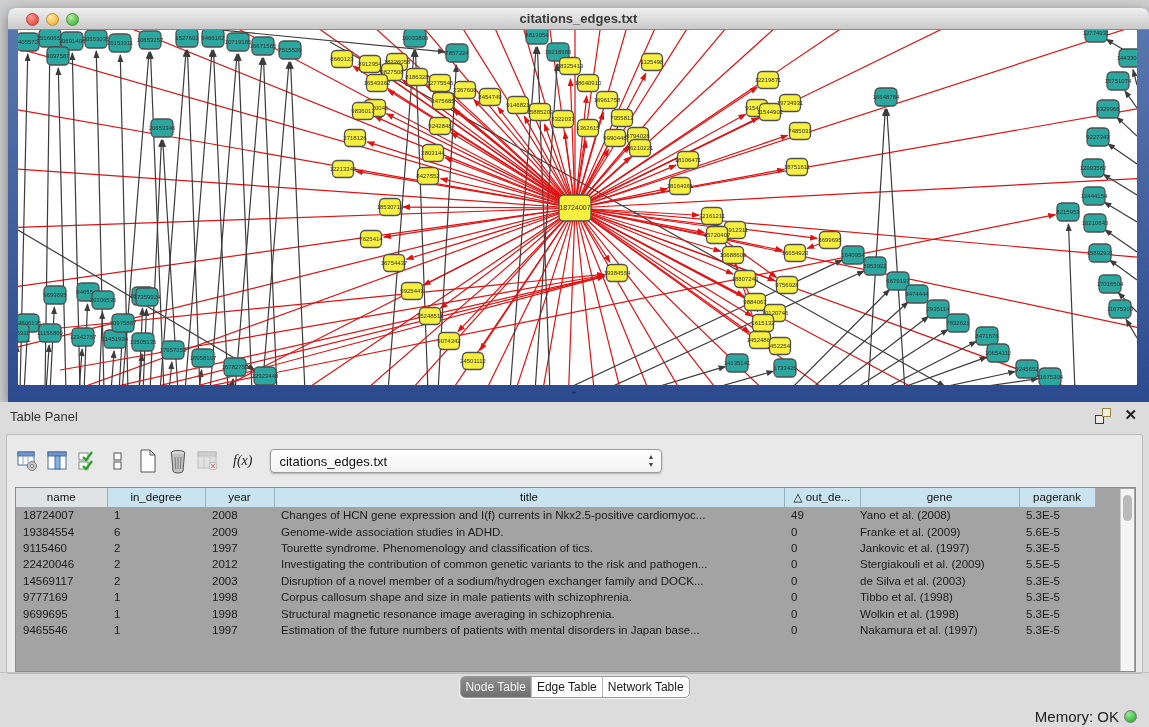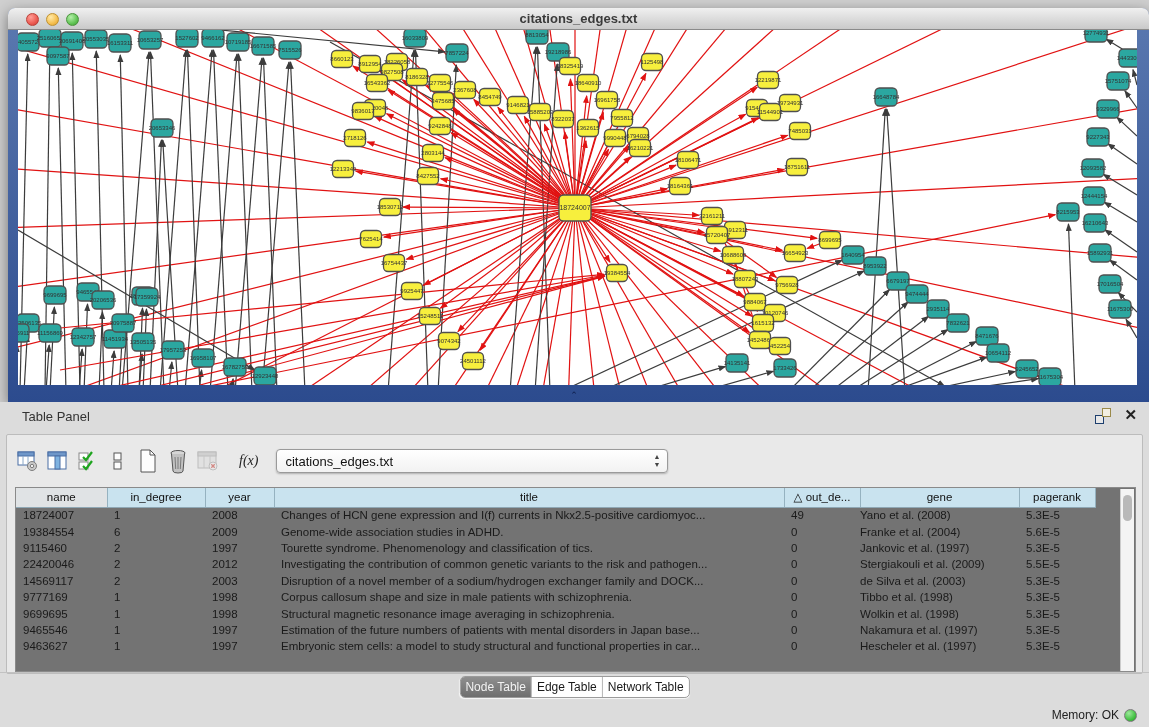--- a/index.html
+++ b/index.html
@@ -34,45 +34,45 @@
   #net-canvas {
     position:absolute; left:10px; top:22px; width:1119px; height:355px;
     background:#ffffff; overflow:hidden;
   }
   #panel-grip {
     position:absolute; left:558px; bottom:2px; width:16px; height:9px;
     color:#0d1e4a; font-size:9px; line-height:9px; text-align:center;
   }
   
   #table-panel { position:absolute; left:0; top:402px; width:1149px; height:325px; background:#dcdcdc; }
-  #tp-titlebar { position:absolute; left:0; top:0; right:0; height:28px;margin-left:12px; }
+  #tp-titlebar { position:absolute; left:0; top:0; right:0; height:28px; }
   #tp-title { position:absolute; left:10px; top:7px; font-size:13px; color:#333; }
   #tp-float { position:absolute; right:38px; top:6px; width:16px; height:16px; }
   #tp-float .sq1 { position:absolute; left:0; bottom:0; width:9px; height:9px; border:1.5px solid #1d3f6e; background:#e8e8e8;}
   #tp-float .sq2 { position:absolute; right:0; top:0; width:9px; height:9px; border:1.5px solid #9a8a4a; background:#f2efe2;}
   #tp-close { position:absolute; right:12px; top:4px; font-size:15px; font-weight:bold; color:#222; cursor:default;}
   #tp-inner {
     position:absolute; left:6px; top:32px; width:1137px; height:240px;
     background:#e9e9e9; border:1px solid #bcbcbc; border-radius:2px;
   }
   
   #tp-toolbar { position:absolute; left:8px; top:8px; right:8px; height:36px; display:flex; align-items:center; }
   .tbtn { width:26px; height:26px; margin-right:4px; display:flex; align-items:center; justify-content:center; }
   .tbtn svg { display:block; }
-  .fx { font-family:"Liberation Serif", serif; font-style:italic; font-size:14px; color:#222; margin:0 4px 0 14px; }
+  .fx { font-family:"Liberation Serif", serif; font-style:italic; font-size:14px; color:#222; margin:0 4px 0 8px; }
   #table-combo {
     margin-left:14px; width:392px; height:24px; background:linear-gradient(180deg,#ffffff,#f2f2f2);
     border:1px solid #9a9a9a; border-radius:4px; box-shadow:0 1px 2px rgba(0,0,0,.25);
     display:flex; align-items:center; font-size:13px; color:#111; padding:0 8px; position:relative;
   }
   #combo-stepper { position:absolute; right:7px; top:3px; font-size:7px; line-height:8px; color:#444; text-align:center;}
   
   #node-table-wrap {
     position:absolute; left:8px; top:52px; width:1121px; height:185px;
-    background:#737373; border:1px solid #8a8a8a; overflow:hidden;
+    background:#a3a3a3; border:1px solid #8a8a8a; overflow:hidden;
   }
   #grid { border-collapse:collapse; table-layout:fixed; width:1079px; }
   #grid th {
     height:19px; font-size:11.5px; font-weight:normal; color:#111;
     background:#c9e3ef; border-right:1px solid #95b2c0; border-bottom:1px solid #8fa8b5;
     overflow:hidden; white-space:nowrap; text-align:center;
   }
   #grid th.name-col { background:#e0e3e5; }
   #grid td {
     height:16.4px; font-size:11.5px; color:#1a1a1a; padding:0 0 0 7px;
@@ -87,21 +87,21 @@
   
   #tab-bar {
     position:absolute; left:50%; top:274px; transform:translateX(-50%);
     display:inline-flex; border:1px solid #9b9b9b; border-radius:5px; overflow:hidden;
     background:#ffffff; box-shadow:0 1px 1px rgba(255,255,255,.8);
   }
   .tab { padding:3px 5px; font-size:12px; color:#1a1a1a; border-left:1px solid #b5b5b5; }
   .tab:first-child { border-left:none; }
   .tab.active { background:linear-gradient(180deg,#8f8f8f,#6e6e6e); color:#f2f2f2; }
   
-  #status { position:absolute; right:12px; top:306px; display:flex; align-items:center; font-size:12px; color:#222; }
+  #status { position:absolute; right:12px; top:306px; display:flex; align-items:center; font-size:15px; color:#222; }
   #mem-dot {
     width:13px; height:13px; border-radius:50%; margin-left:5px;
     background:radial-gradient(circle at 35% 30%,#9ce89a,#3fbf3f 65%,#2a8f2a);
     border:1px solid #7a7a7a;
   }
   .hairline { position:absolute; left:0; right:0; height:1px; background:#c2c2c2; }
 </style>
 </head>
 <body>
 
@@ -654,21 +654,21 @@
               <td>49</td>
               <td class="center">Yano et al. (2008)</td>
               <td>5.3E-5</td>
             </tr>
             <tr>
               <td>19384554</td>
               <td>6</td>
               <td>2009</td>
               <td>Genome-wide association studies in ADHD.</td>
               <td>0</td>
-              <td class="center">Franke et al. (2004)</td>
+              <td class="center">Franke et al. (2009)</td>
               <td>5.6E-5</td>
             </tr>
             <tr>
               <td>9115460</td>
               <td>2</td>
               <td>1997</td>
               <td>Tourette syndrome. Phenomenology and classification of tics.</td>
               <td>0</td>
               <td class="center">Jankovic et al. (1997)</td>
               <td>5.3E-5</td>
@@ -709,29 +709,20 @@
               <td class="center">Wolkin et al. (1998)</td>
               <td>5.3E-5</td>
             </tr>
             <tr>
               <td>9465546</td>
               <td>1</td>
               <td>1997</td>
               <td>Estimation of the future numbers of patients with mental disorders in Japan base...</td>
               <td>0</td>
               <td class="center">Nakamura et al. (1997)</td>
-              <td>5.3E-5</td>
-            </tr>
-            <tr>
-              <td>9463627</td>
-              <td>1</td>
-              <td>1997</td>
-              <td>Embryonic stem cells: a model to study structural and functional properties in car...</td>
-              <td>0</td>
-              <td class="center">Hescheler et al. (1997)</td>
               <td>5.3E-5</td>
             </tr>
           </tbody>
       </table>
       <div id="vscroll">
         <div id="vthumb"></div>
       </div>
     </div>
   </div>
 

